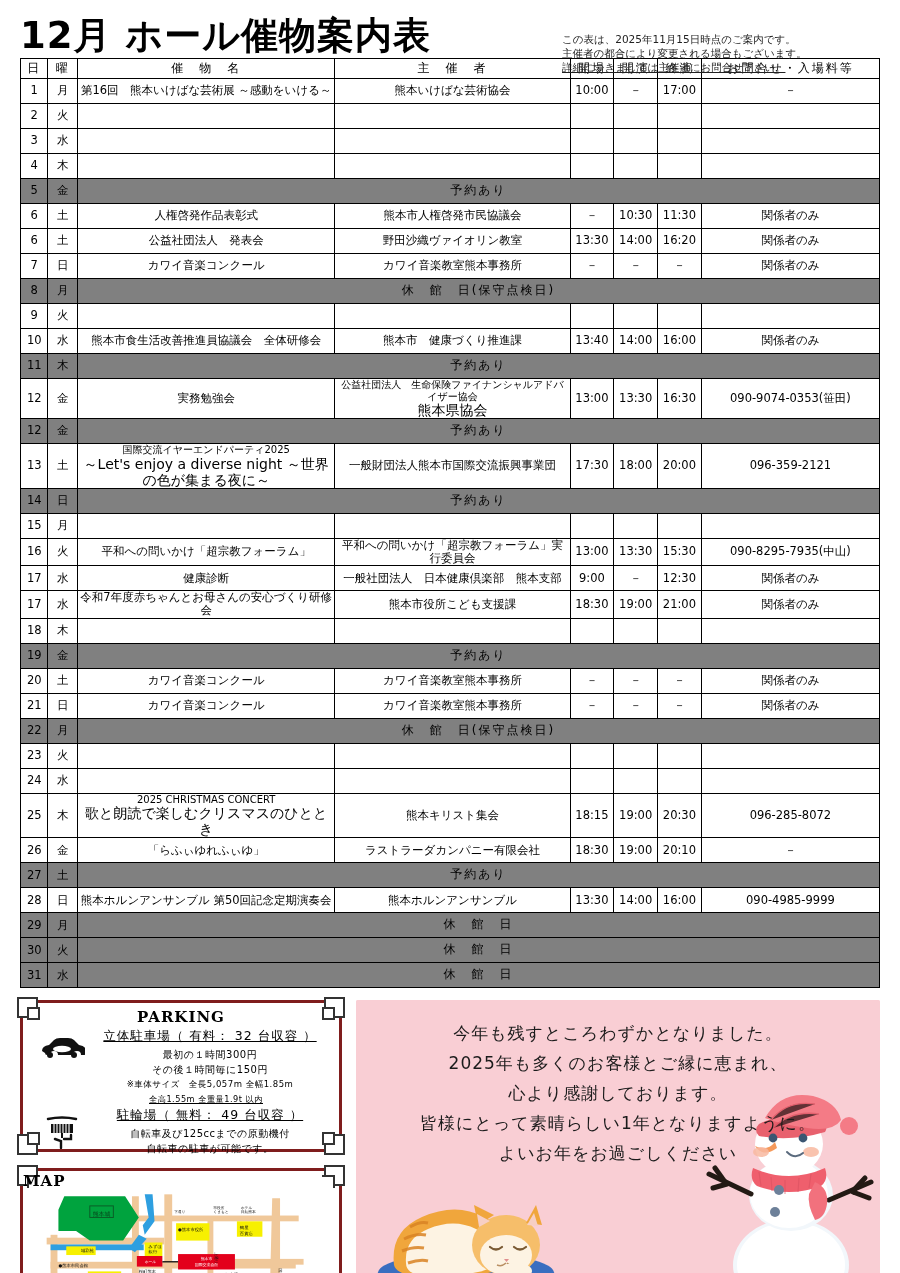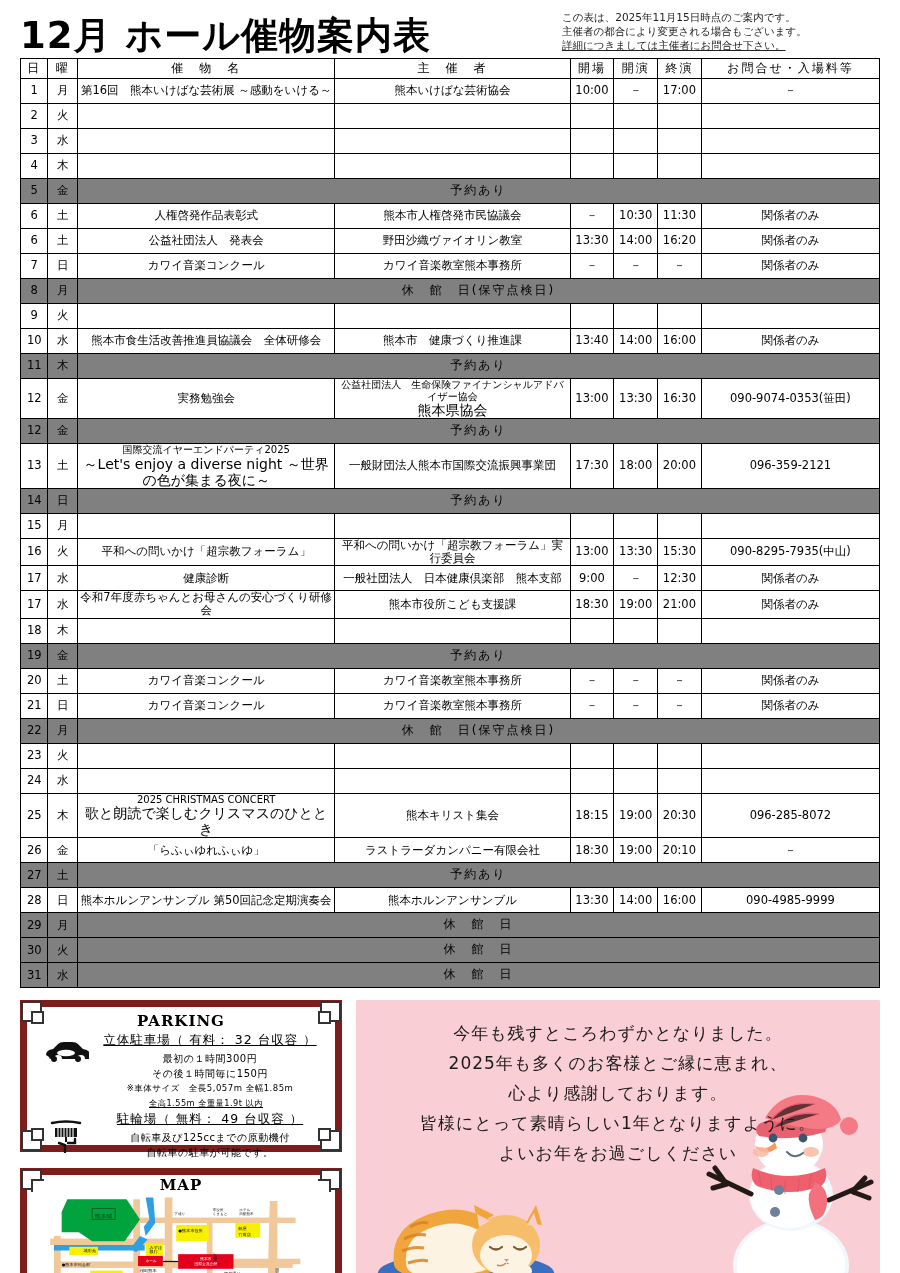--- a/index.html
+++ b/index.html
@@ -35,21 +35,21 @@
     font-size: 37px;
     font-weight: 700;
     letter-spacing: 1px;
     line-height: 44px;
     white-space: nowrap;
     margin: 0;
   }
   .notice {
     position: absolute;
     right: 20px;
-    top: 10px;
+    top: 32px;
     width: 318px;
     font-size: 10.5px;
     line-height: 14px;
     font-family: "DejaVu Sans", sans-serif;
     color: #222;
   }
   .notice div { white-space: nowrap; }
   .notice .u { text-decoration: underline; }
 
   
@@ -114,21 +114,21 @@
     box-sizing: border-box;
     display: flex;
     gap: 14px;
   }
   .left-col { width: 322px; flex: none; }
   .right-col { flex: 1; position: relative; }
 
   
   .framed {
     position: relative;
-    border: 7px solid #7f1d1d;
+    border: 3px solid #7f1d1d;
     box-sizing: border-box;
     background: #fff;
   }
   .corner {
     position: absolute;
     width: 17px; height: 17px;
     border: 2px solid #333;
     background: #fff;
   }
   .corner.tl { left: -6px;  top: -6px; }
@@ -168,21 +168,20 @@
   }
   .pk-line { font-size: 10px; letter-spacing: .5px; line-height: 15px; text-align: center; }
   .pk-line.tiny { font-size: 8.5px; }
   .pk-line.tiny2 { font-size: 8.2px; text-align: center; padding-right: 8px; text-decoration: underline;}
 
   
   .mapbox { height: 176px; margin-top: 16px; padding: 2px; }
   .map-title {
     position: absolute;
     left: 0; right: 0; top: 1px;
-    text-align: center;
     font-family: "DejaVu Serif", serif;
     font-weight: 700;
     font-size: 15px;
     letter-spacing: 1px;
     z-index: 5;
   }
   .map-canvas { position: absolute; inset: 6px; }
 
   
   .greet {

